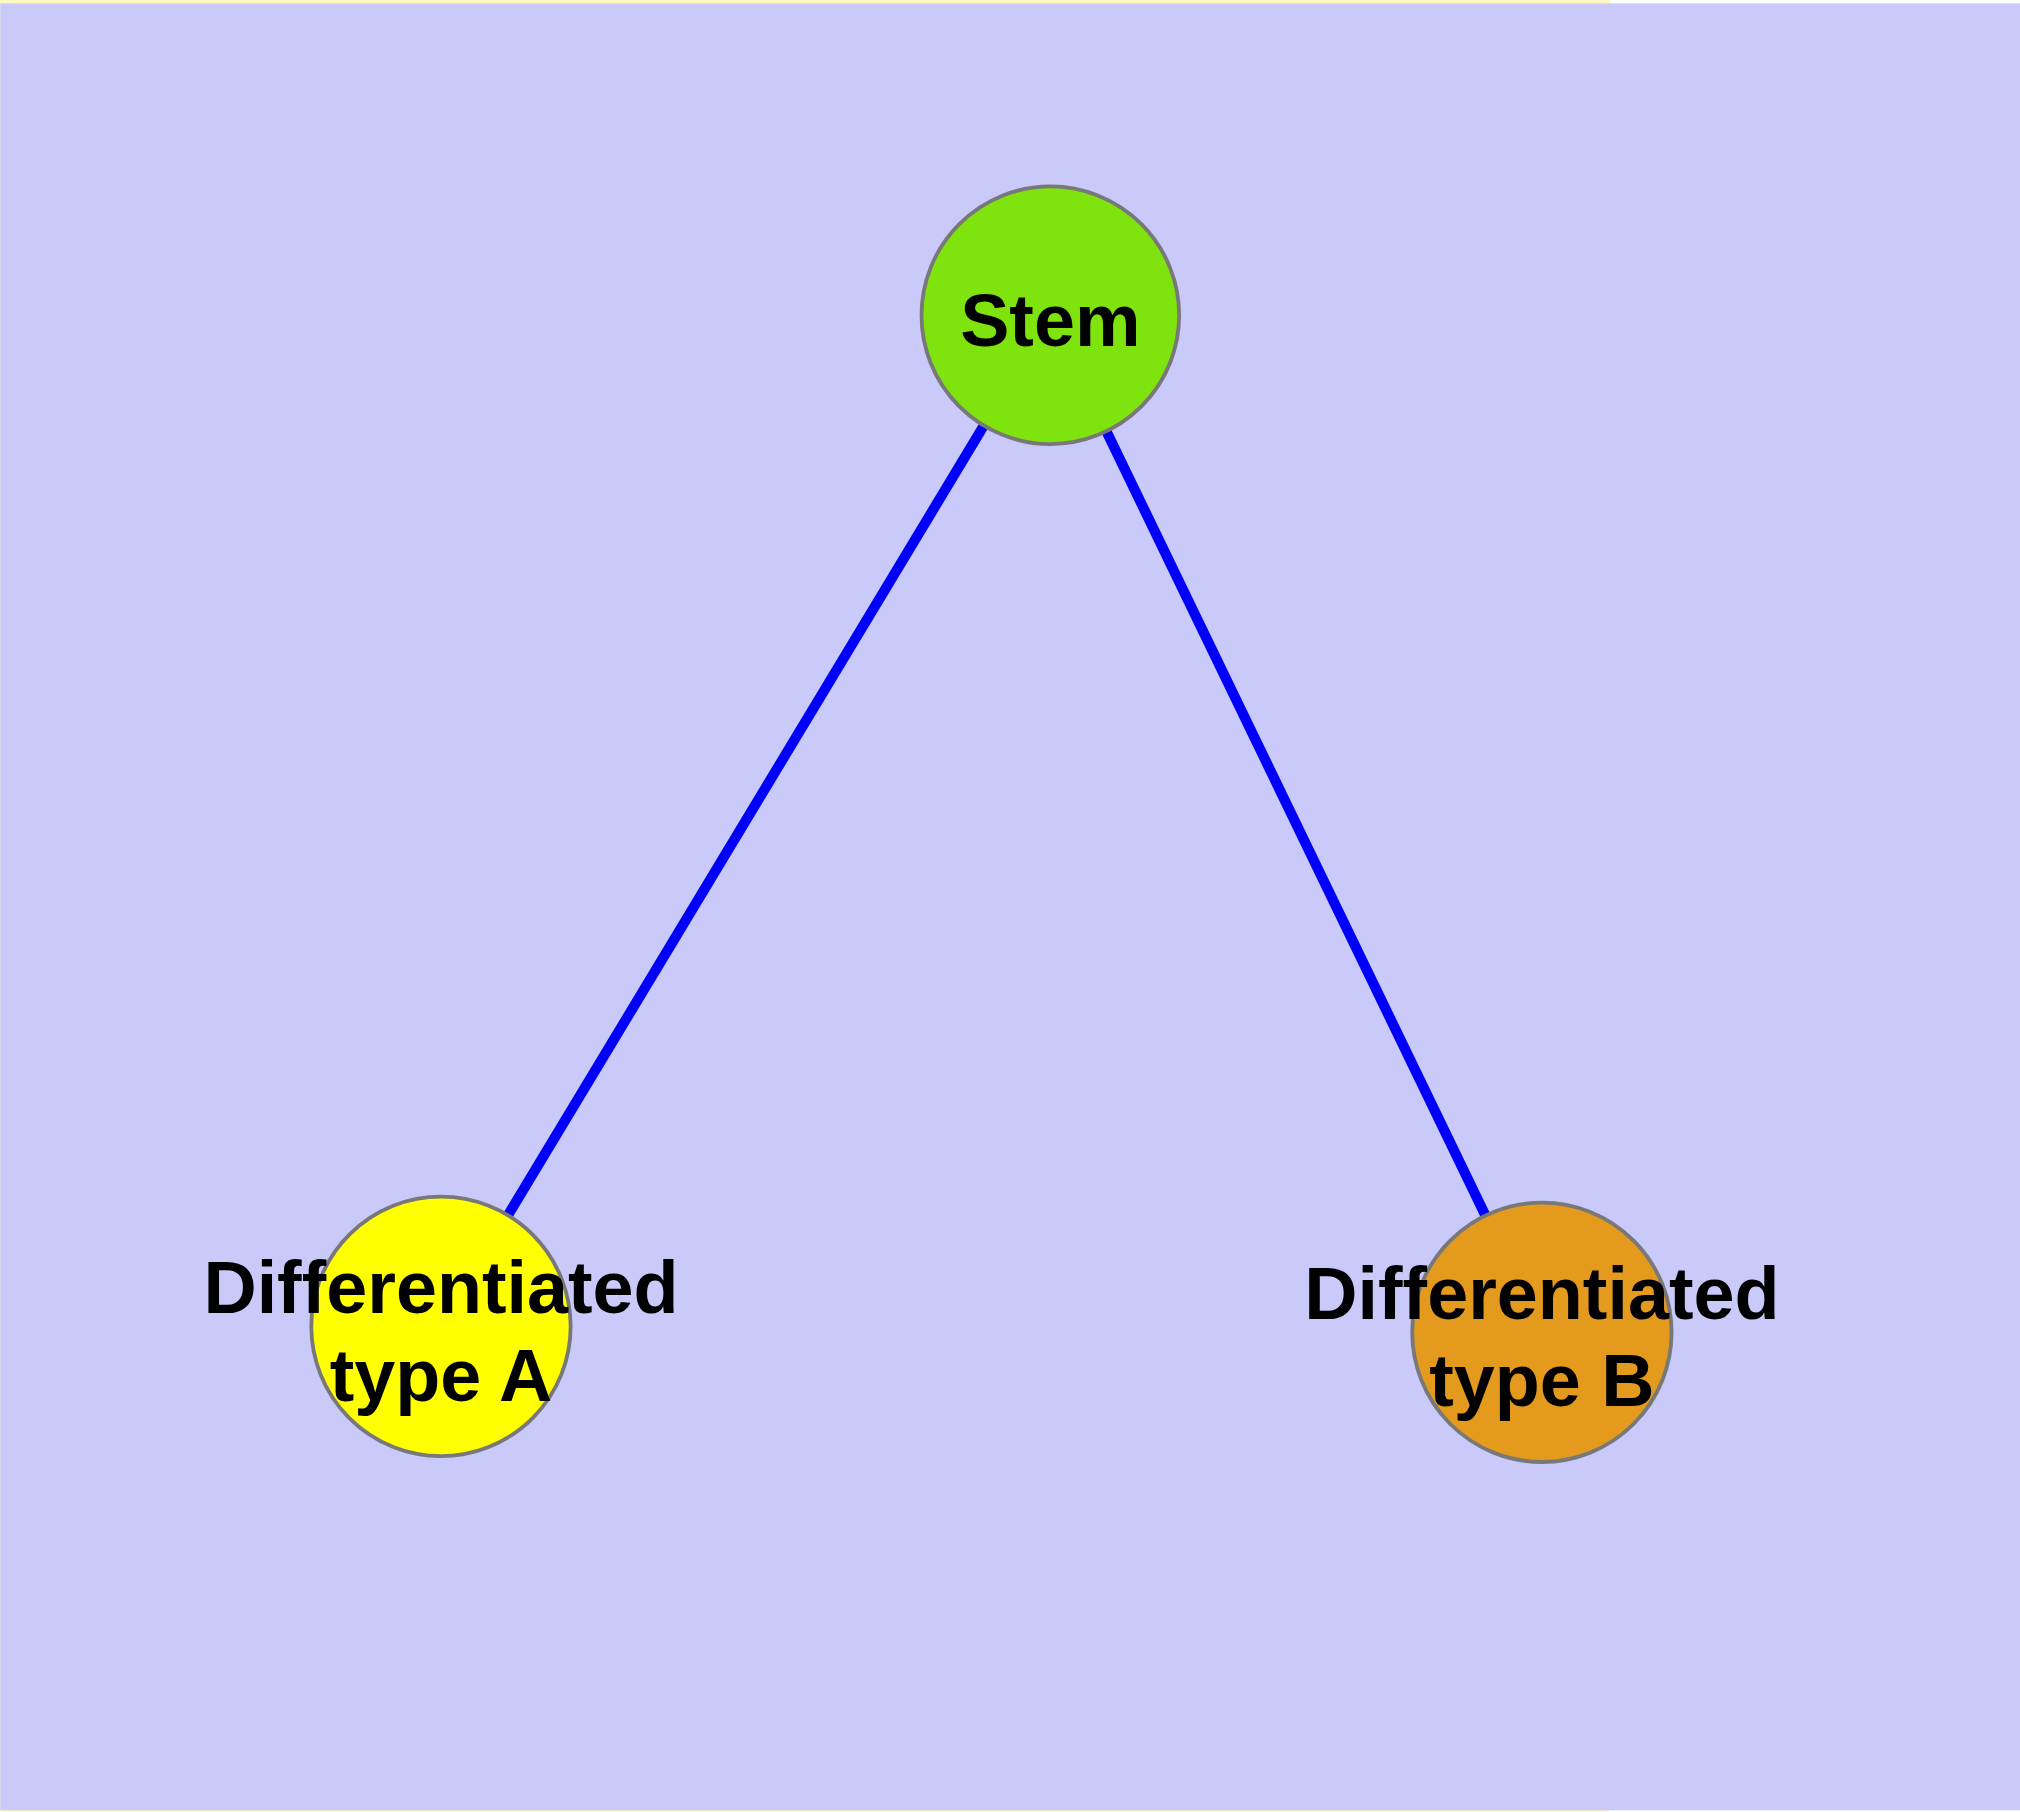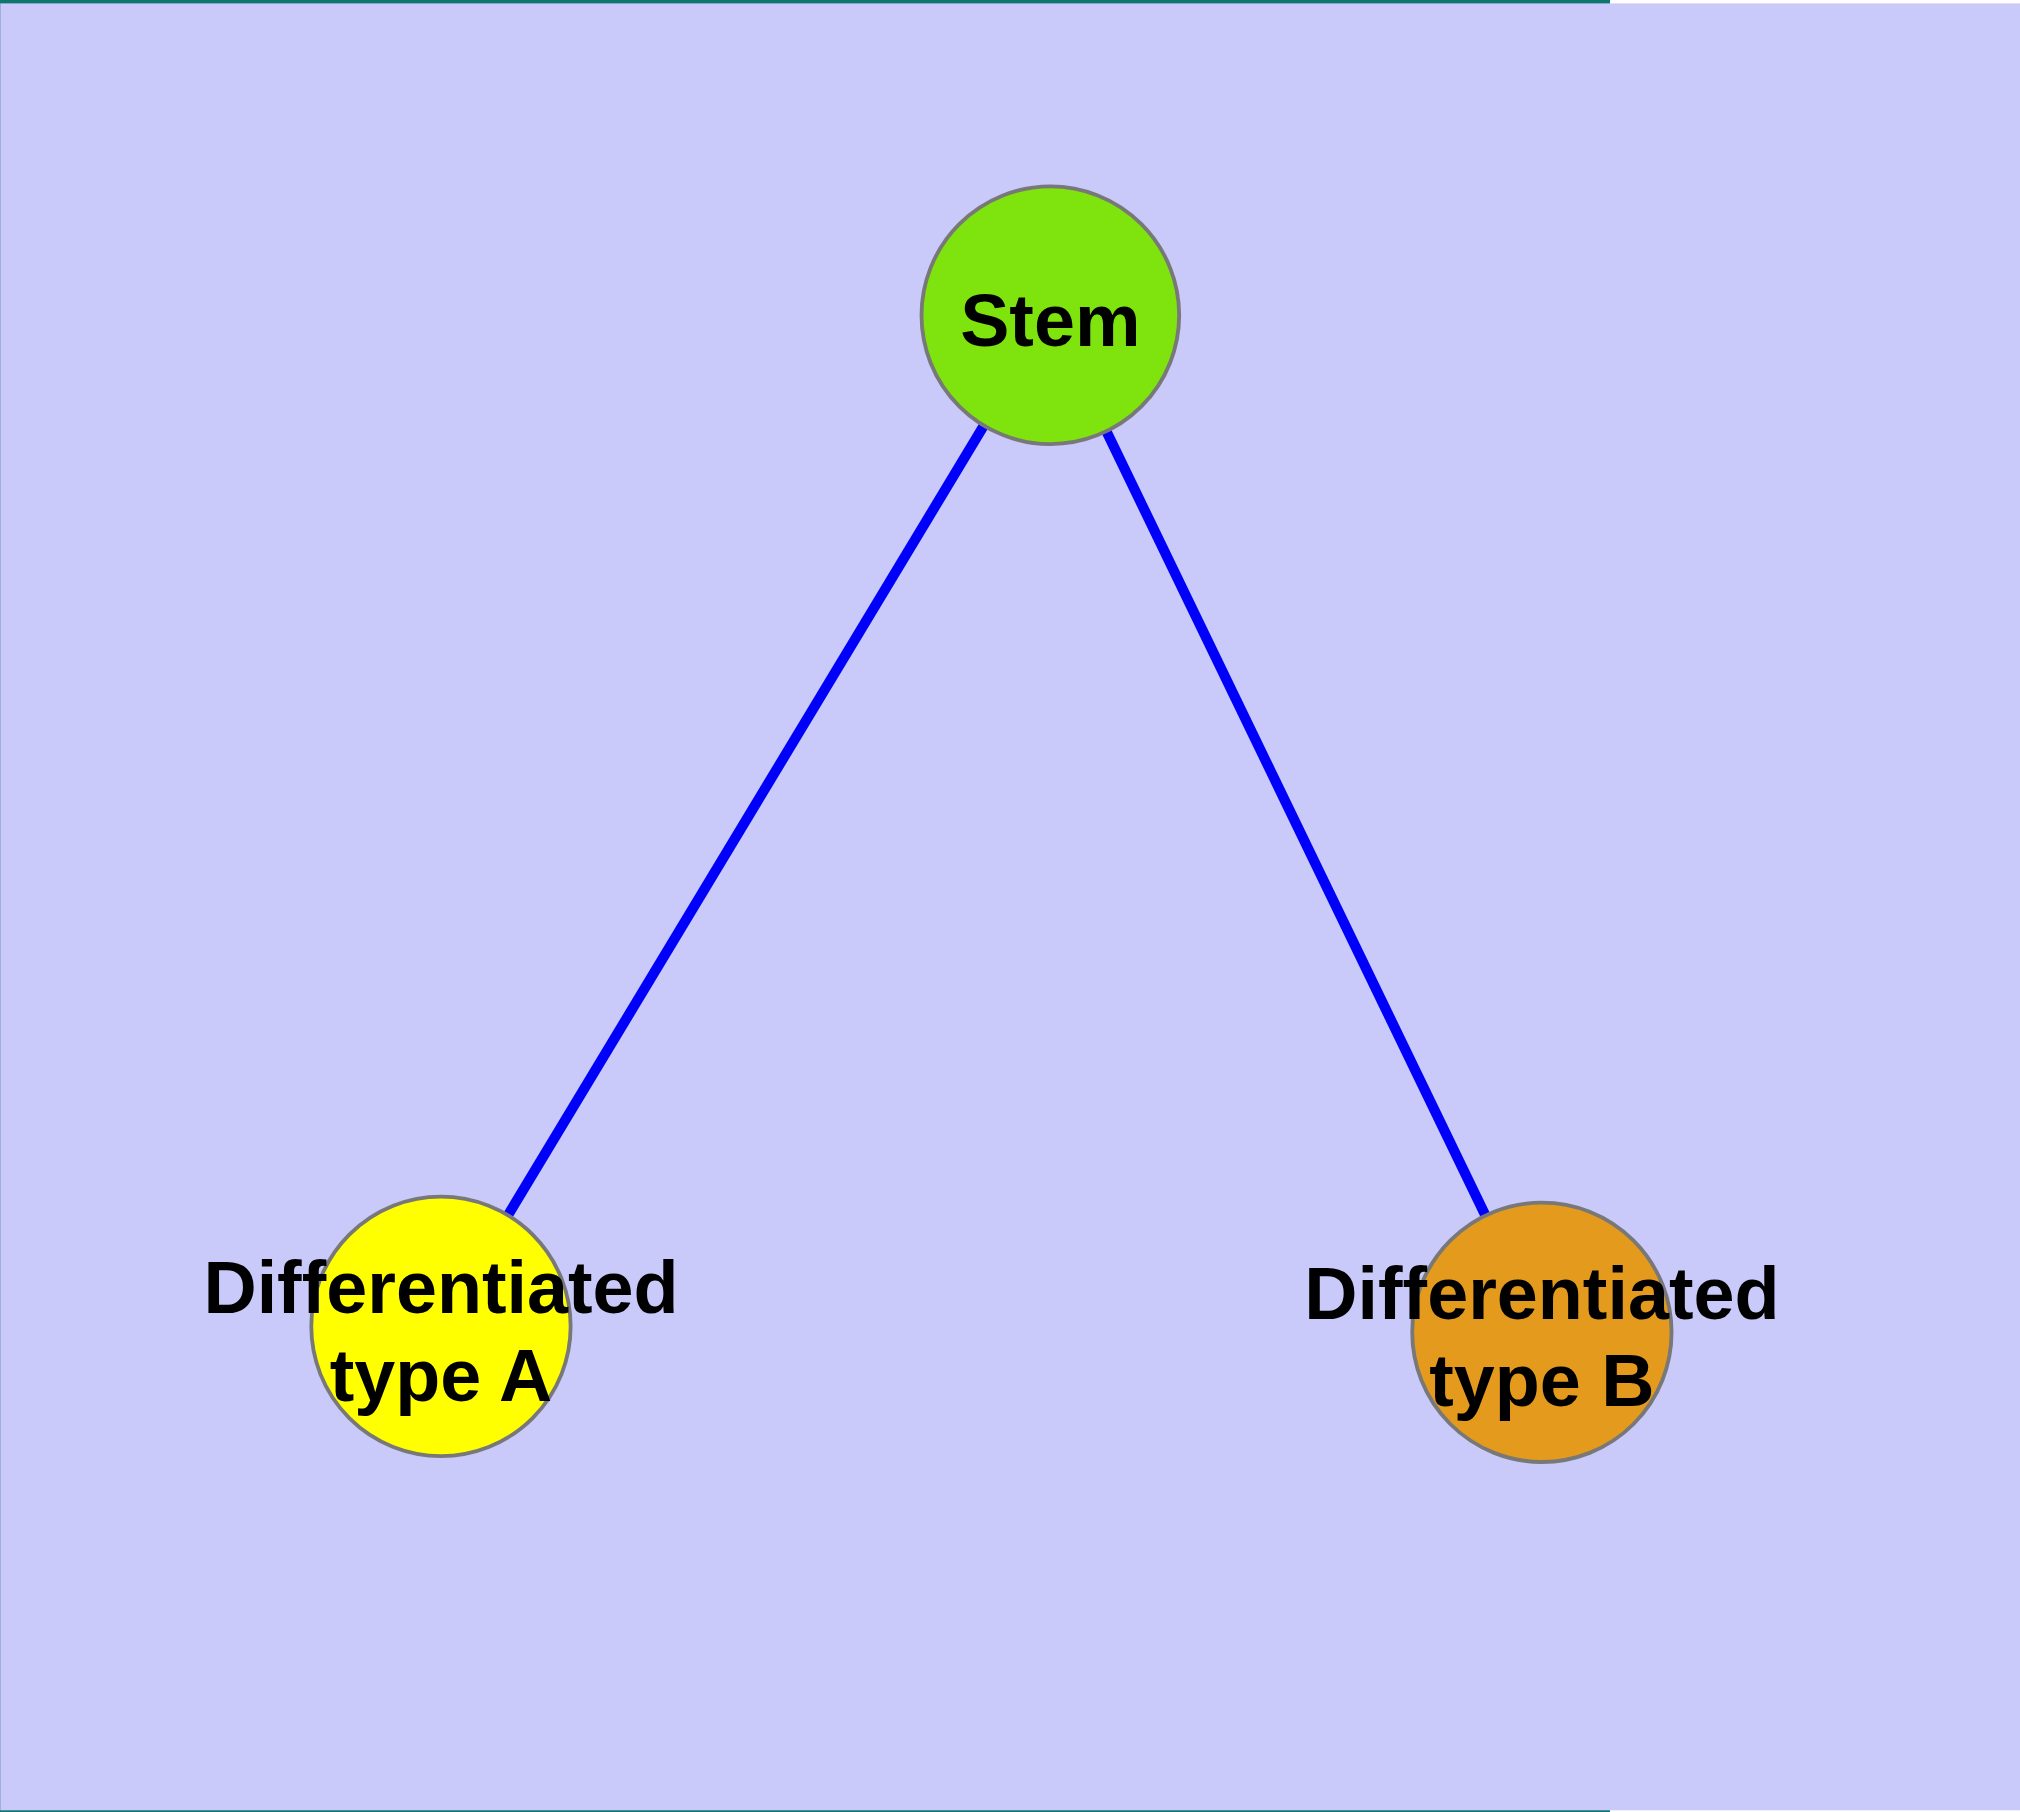--- a/index.html
+++ b/index.html
@@ -10,21 +10,21 @@
     width: 2021px;
     height: 1812px;
     background: #ffffff;
     overflow: hidden;
     font-family: "Liberation Sans", sans-serif;
   }
   .figure {
     position: relative;
     width: 1610px;
     height: 1812px;
-    background: #0f766e;
+    background: #fef9c3;
   }
   svg {
     position: absolute;
     left: 0;
     top: 0;
     display: block;
   }
   svg text {
     font-family: "Liberation Sans", sans-serif;
     font-weight: bold;

